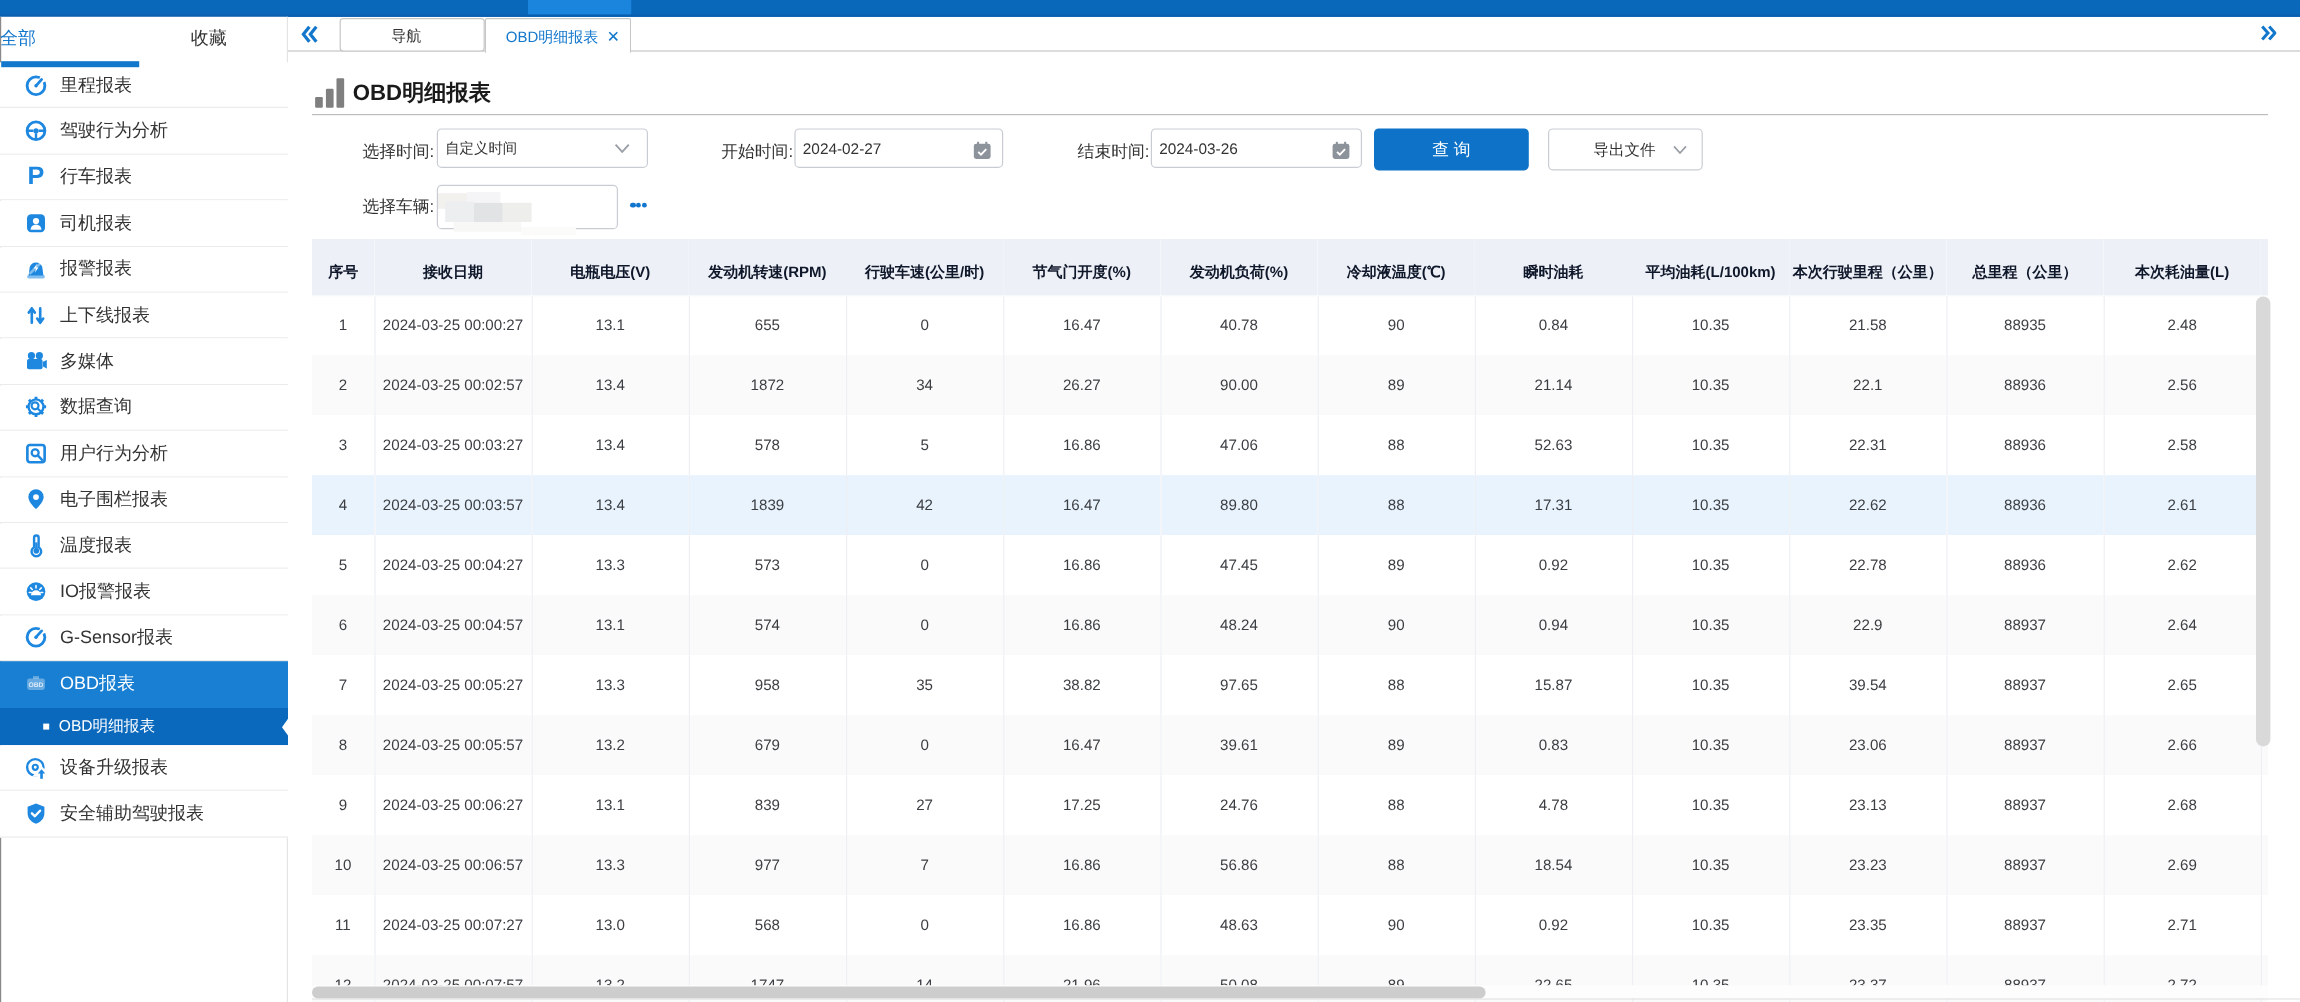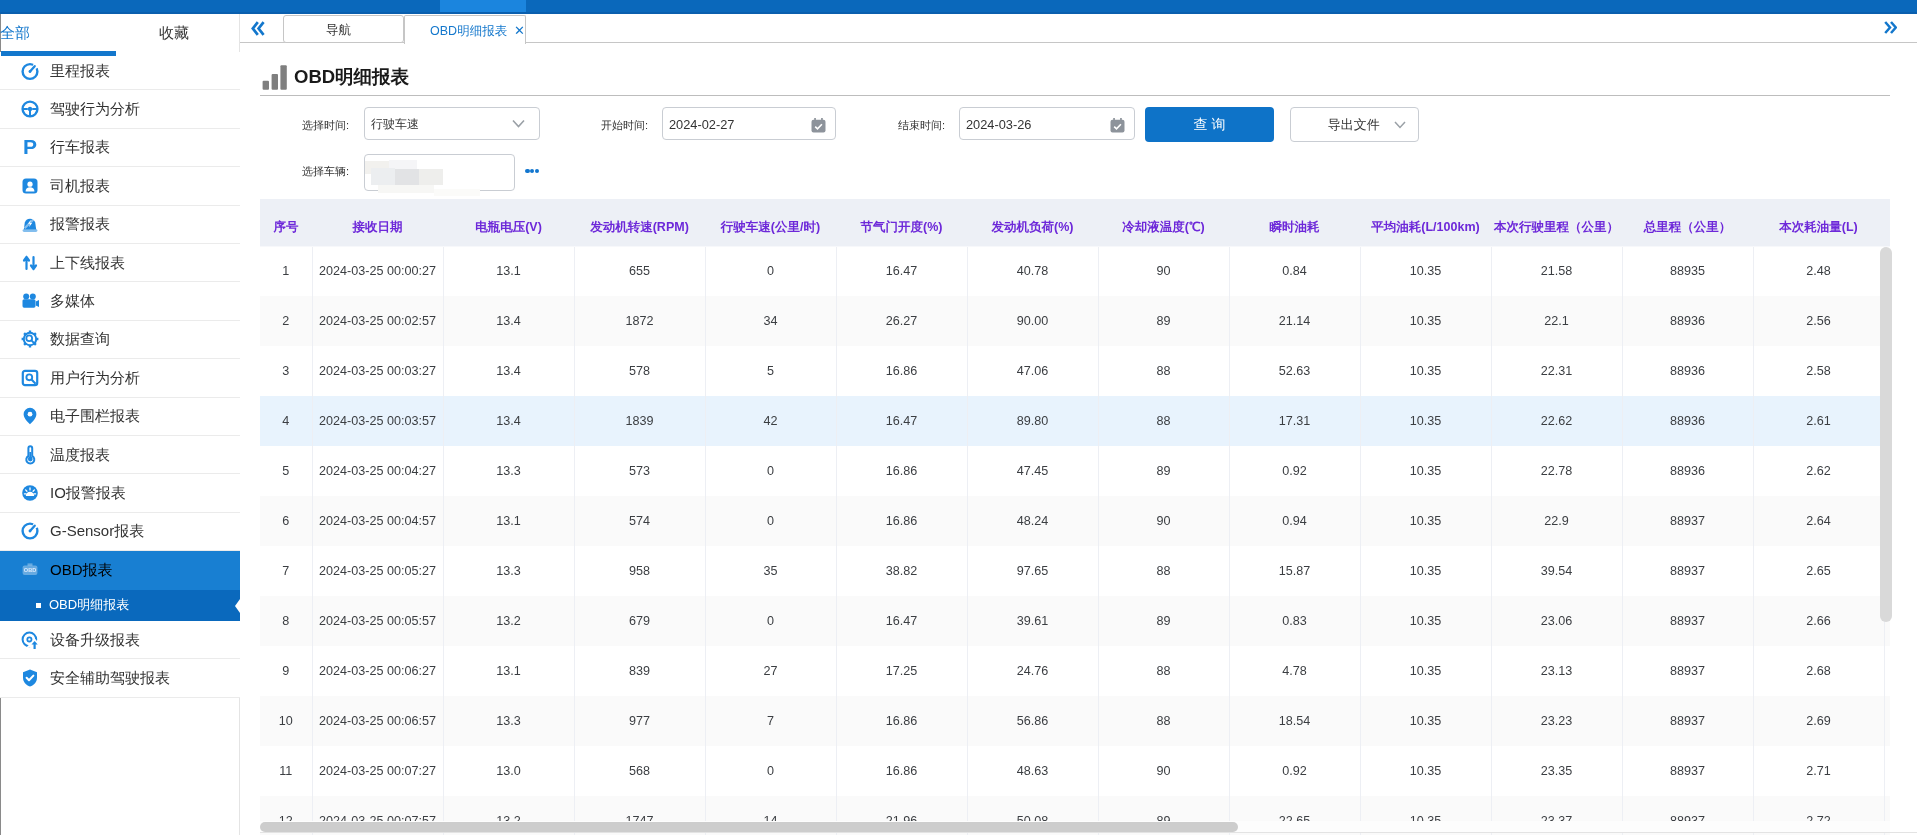--- a/index.html
+++ b/index.html
@@ -1,26 +1,26 @@
 <!DOCTYPE html>
 <html><head><meta charset="utf-8"><style>
 *{margin:0;padding:0;box-sizing:border-box}
 html,body{width:1917px;height:835px;overflow:hidden;background:#fff;font-family:"Liberation Sans",sans-serif}
 .a{position:absolute}
 .sitem{position:absolute;left:0;width:240px;border-bottom:1px solid #ebebeb;background:#fff}
 .sitem .ic{position:absolute;left:20px;top:50%;margin-top:-10px;width:20px;height:20px;text-align:center}
 .sitem .tx{position:absolute;left:50px;top:50%;transform:translateY(-50%);font-size:15px;color:#333;white-space:nowrap}
 table{border-collapse:collapse;table-layout:fixed}
-th{background:#edf0f6;font-size:12.5px;font-weight:bold;color:#6d28d9;height:47px;padding-top:10px;border-bottom:1px solid #f7f8fb;text-align:center;white-space:nowrap;overflow:hidden}
+th{background:#edf0f6;font-size:12.5px;font-weight:bold;color:#0f172a;height:47px;padding-top:10px;border-bottom:1px solid #f7f8fb;text-align:center;white-space:nowrap;overflow:hidden}
 td{font-size:12.6px;color:#3b3e42;border-right:1px solid #edeff4;height:50px;text-align:center;white-space:nowrap;overflow:hidden}
 tr.even td{background:#fafafa}
 tr.hl td{background:#e8f3fd}
 th:last-child,td:last-child{border-right:none}
 .inp{position:absolute;height:33px;border:1px solid #c9cdd3;border-radius:4px;background:#fff}
-.lab{position:absolute;font-size:11px;color:#333;white-space:nowrap}
+.lab{position:absolute;font-size:14px;color:#333;white-space:nowrap}
 </style></head><body>
 <div class="a" style="left:0;top:0;width:1917px;height:13.5px;background:#0a68bb"></div>
 <div class="a" style="left:440px;top:0;width:86px;height:13.5px;background:#1b85de"></div>
 <div class="a" style="left:0;top:11.5px;width:1917px;height:2px;background:#0a5fae"></div>
 <div class="a" style="left:0;top:13.5px;width:240px;height:821.5px;background:#fff;border-right:1px solid #e4e4e4;border-left:1px solid #8a8a8a"></div>
 <div class="a" style="left:0;top:13.5px;width:116px;height:34.5px;line-height:38px;text-align:left;font-size:15px;color:#1377cc">全部</div>
 <div class="a" style="left:116px;top:13.5px;width:116px;height:34.5px;line-height:38px;text-align:center;font-size:15px;color:#333">收藏</div>
 <div class="a" style="left:1px;top:51px;width:115px;height:4.5px;background:#1377cc;z-index:3"></div>
 <div class="sitem" style="top:52.0px;height:38.4px">
     <span class="ic"><svg width="20" height="20" viewBox="0 0 20 20">
@@ -128,21 +128,21 @@
         <circle cx="10" cy="10" r="1.4" fill="#1e88e0"></circle>
       </svg></span>
     <span class="tx">G-Sensor报表</span>
   </div>
 <div class="sitem" style="top:551.2px;height:38.4px;background:#187fd2;border-bottom:none">
     <span class="ic"><svg width="20" height="20" viewBox="0 0 20 20">
         <rect x="2.6" y="5.4" width="14.8" height="9.6" rx="2" fill="#ffffff" opacity="0.34"></rect>
         <rect x="7.5" y="3.4" width="5" height="2.4" fill="#ffffff" opacity="0.34"></rect>
         <text x="10" y="12.4" font-size="5.6" font-weight="bold" fill="#dbeafc" text-anchor="middle" font-family="Liberation Sans,sans-serif">OBD</text>
       </svg></span>
-    <span class="tx" style="color:#000000">OBD报表</span>
+    <span class="tx" style="color:#ffffff">OBD报表</span>
   </div>
 <div class="a" style="left:0;top:589.6px;width:240px;height:31.4px;background:#0a69bd">
     <span style="position:absolute;left:36px;top:50%;margin-top:-2.5px;width:5px;height:5px;background:#fff"></span>
     <span style="position:absolute;left:49px;top:50%;transform:translateY(-50%);font-size:13px;color:#fff;white-space:nowrap">OBD明细报表</span>
     <span style="position:absolute;right:0;top:9.5px;width:0;height:0;border-top:7.5px solid transparent;border-bottom:7.5px solid transparent;border-right:5px solid #fff"></span>
   </div>
 <div class="sitem" style="top:621.0px;height:38.4px">
     <span class="ic"><svg width="20" height="20" viewBox="0 0 20 20">
         <circle cx="9.4" cy="9.4" r="6.8" fill="none" stroke="#1e88e0" stroke-width="2"></circle>
         <circle cx="9.4" cy="9.4" r="2.1" fill="none" stroke="#1e88e0" stroke-width="1.8"></circle>
@@ -157,36 +157,36 @@
         <path d="M10 1.6 l7 2.6 v5.2 c0 4.6-3 7.6-7 9 c-4-1.4-7-4.4-7-9 V4.2 z" fill="#1e88e0"></path>
         <path d="M6.6 9.8 l2.4 2.4 4.4-4.6" stroke="#fff" stroke-width="2" fill="none" stroke-linecap="round" stroke-linejoin="round"></path>
       </svg></span>
     <span class="tx">安全辅助驾驶报表</span>
   </div>
 <div class="a" style="left:240px;top:42px;width:1677px;height:1px;background:#c6c6c6"></div>
 <svg class="a" style="left:251px;top:21px" width="14" height="15" viewBox="0 0 14 15">
     <path d="M6.8 1.2 L1.8 7.5 L6.8 13.8 M12.6 1.2 L7.6 7.5 L12.6 13.8" stroke="#1377cc" stroke-width="2.7" fill="none"></path>
   </svg>
 <div class="a" style="left:283px;top:15px;width:121px;height:28px;border:1px solid #c6c6c6;border-radius:3px;background:#fff;line-height:28px;text-align:center;font-size:12.5px;color:#333;padding-right:10px">导航</div>
-<div class="a" style="left:404px;top:15px;width:122px;height:29px;border:1px solid #c6c6c6;border-bottom:none;border-radius:2px 2px 0 0;background:#fff;line-height:30px;text-align:right;font-size:12.5px;color:#1377cc;padding-left:8px">OBD明细报表&nbsp;&nbsp;<span style="font-size:13px">✕</span></div>
+<div class="a" style="left:404px;top:15px;width:122px;height:29px;border:1px solid #c6c6c6;border-bottom:none;border-radius:2px 2px 0 0;background:#fff;line-height:30px;text-align:center;font-size:12.5px;color:#1377cc;padding-left:8px">OBD明细报表&nbsp;&nbsp;<span style="font-size:13px">✕</span></div>
 <svg class="a" style="left:1884px;top:21px" width="13" height="13" viewBox="0 0 13 13">
     <path d="M1.2 1 L6 6.5 L1.2 12 M7 1 L11.8 6.5 L7 12" stroke="#1377cc" stroke-width="2.5" fill="none"></path>
   </svg>
 <svg class="a" style="left:262px;top:65px" width="26" height="26" viewBox="0 0 26 26">
     <g fill="#7f7f7f">
       <rect x="0.6" y="15.8" width="6.4" height="9" rx="1"></rect>
       <rect x="9.6" y="9" width="6.4" height="15.8" rx="1"></rect>
       <rect x="18.4" y="0.2" width="6.4" height="24.6" rx="1"></rect>
     </g>
   </svg>
 <div class="a" style="left:294px;top:64px;font-size:18.5px;font-weight:bold;color:#1a1a1a">OBD明细报表</div>
 <div class="a" style="left:260px;top:95px;width:1630px;height:1px;background:#bdbdbd"></div>
 <div class="lab" style="left:302px;top:118px">选择时间:</div>
 <div class="inp" style="left:364px;top:107px;width:176px">
-    <span style="position:absolute;left:6px;top:50%;transform:translateY(-50%);font-size:12px;color:#333">行驶车速</span>
+    <span style="position:absolute;left:6px;top:50%;transform:translateY(-50%);font-size:12px;color:#333">自定义时间</span>
     <svg style="position:absolute;right:14px;top:11px" width="13" height="9" viewBox="0 0 13 9">
       <path d="M1 1.5 L6.5 7.5 L12 1.5" stroke="#9aa0a6" stroke-width="1.6" fill="none"></path>
     </svg>
   </div>
 <div class="lab" style="left:601px;top:118px">开始时间:</div>
 <div class="inp" style="left:662px;top:107px;width:174px">
     <span style="position:absolute;left:6px;top:50%;transform:translateY(-50%);font-size:12.8px;color:#333">2024-02-27</span>
     <svg style="position:absolute;right:9px;top:10px" width="15" height="15" viewBox="0 0 15 15">
       <rect x="0.5" y="1.8" width="14" height="12.7" rx="2" fill="#8d939b"></rect>
       <rect x="3.2" y="0" width="1.7" height="2.8" fill="#8d939b"></rect>

